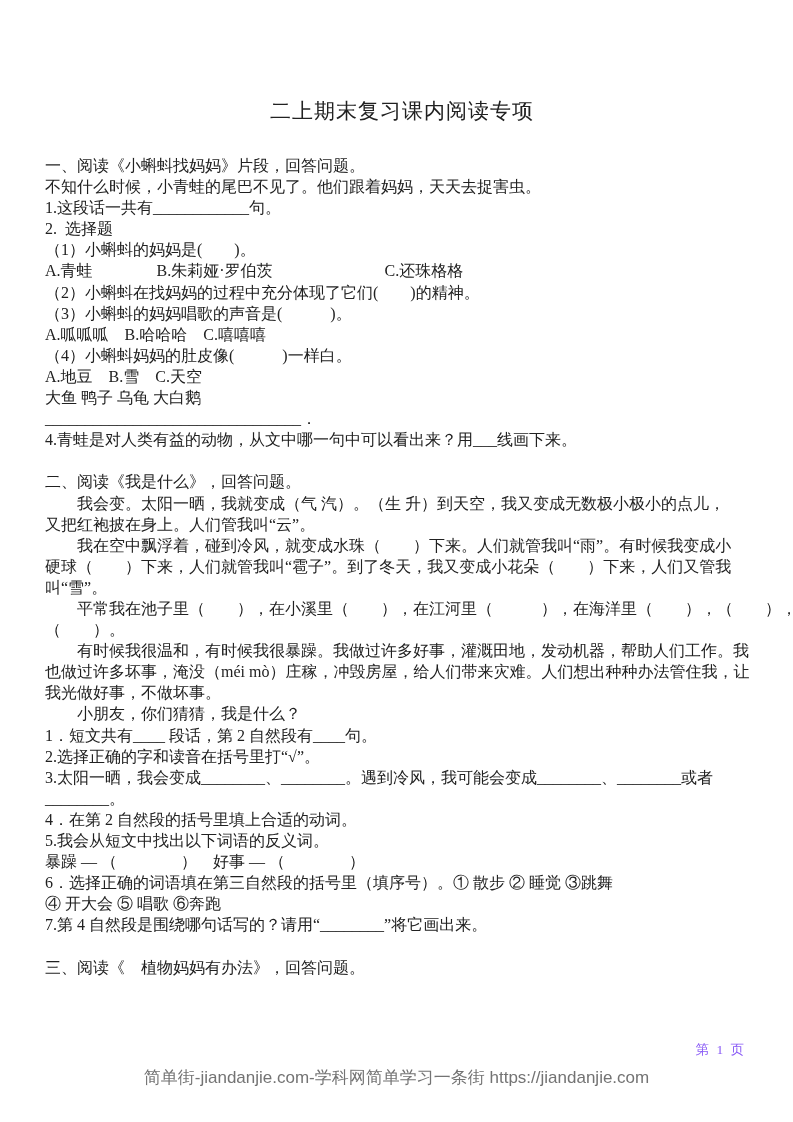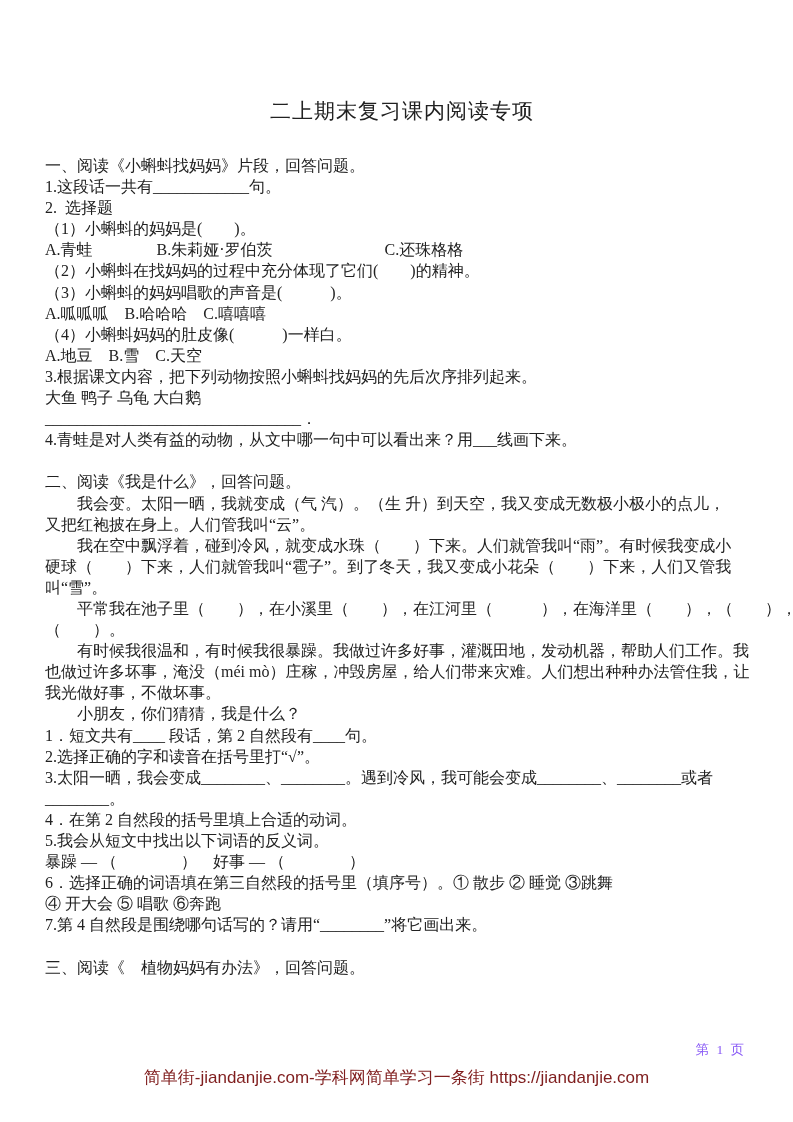--- a/index.html
+++ b/index.html
@@ -34,42 +34,42 @@
     top:1041px;right:47px;
     font-size:13.5px;
     color:#8b5cf6;
     letter-spacing:2px;
   }
   .watermark{
     position:absolute;
     top:1066px;left:0;width:100%;
     text-align:center;
     font-size:17px;
-    color:#7f1d1d;
+    color:#737373;
     font-family:"Liberation Sans","DejaVu Sans",sans-serif;
   }
 </style>
 </head>
 <body>
 
 <div class="page">
   <div class="content">
     <h1 class="title">二上期末复习课内阅读专项</h1>
     <div id="lines">
         <div class="line">一、阅读《小蝌蚪找妈妈》片段，回答问题。</div>
+        <div class="line">不知什么时候，小青蛙的尾巴不见了。他们跟着妈妈，天天去捉害虫。</div>
         <div class="line">1.这段话一共有____________句。</div>
         <div class="line">2.  选择题</div>
         <div class="line">（1）小蝌蚪的妈妈是(　　)。</div>
         <div class="line">A.青蛙　　　　B.朱莉娅·罗伯茨　　　　　　　C.还珠格格</div>
         <div class="line">（2）小蝌蚪在找妈妈的过程中充分体现了它们(　　)的精神。</div>
         <div class="line">（3）小蝌蚪的妈妈唱歌的声音是(　　　)。</div>
         <div class="line">A.呱呱呱　B.哈哈哈　C.嘻嘻嘻</div>
         <div class="line">（4）小蝌蚪妈妈的肚皮像(　　　)一样白。</div>
         <div class="line">A.地豆　B.雪　C.天空</div>
-        <div class="line">3.根据课文内容，把下列动物按照小蝌蚪找妈妈的先后次序排列起来。</div>
         <div class="line">大鱼 鸭子 乌龟 大白鹅</div>
         <div class="line">________________________________．</div>
         <div class="line">4.青蛙是对人类有益的动物，从文中哪一句中可以看出来？用___线画下来。</div>
         <div class="line">&nbsp;</div>
         <div class="line">二、阅读《我是什么》，回答问题。</div>
         <div class="line">　　我会变。太阳一晒，我就变成（气 汽）。（生 升）到天空，我又变成无数极小极小的点儿，</div>
         <div class="line">又把红袍披在身上。人们管我叫“云”。</div>
         <div class="line">　　我在空中飘浮着，碰到冷风，就变成水珠（　　）下来。人们就管我叫“雨”。有时候我变成小</div>
         <div class="line">硬球（　　）下来，人们就管我叫“雹子”。到了冬天，我又变成小花朵（　　）下来，人们又管我</div>
         <div class="line">叫“雪”。</div>

